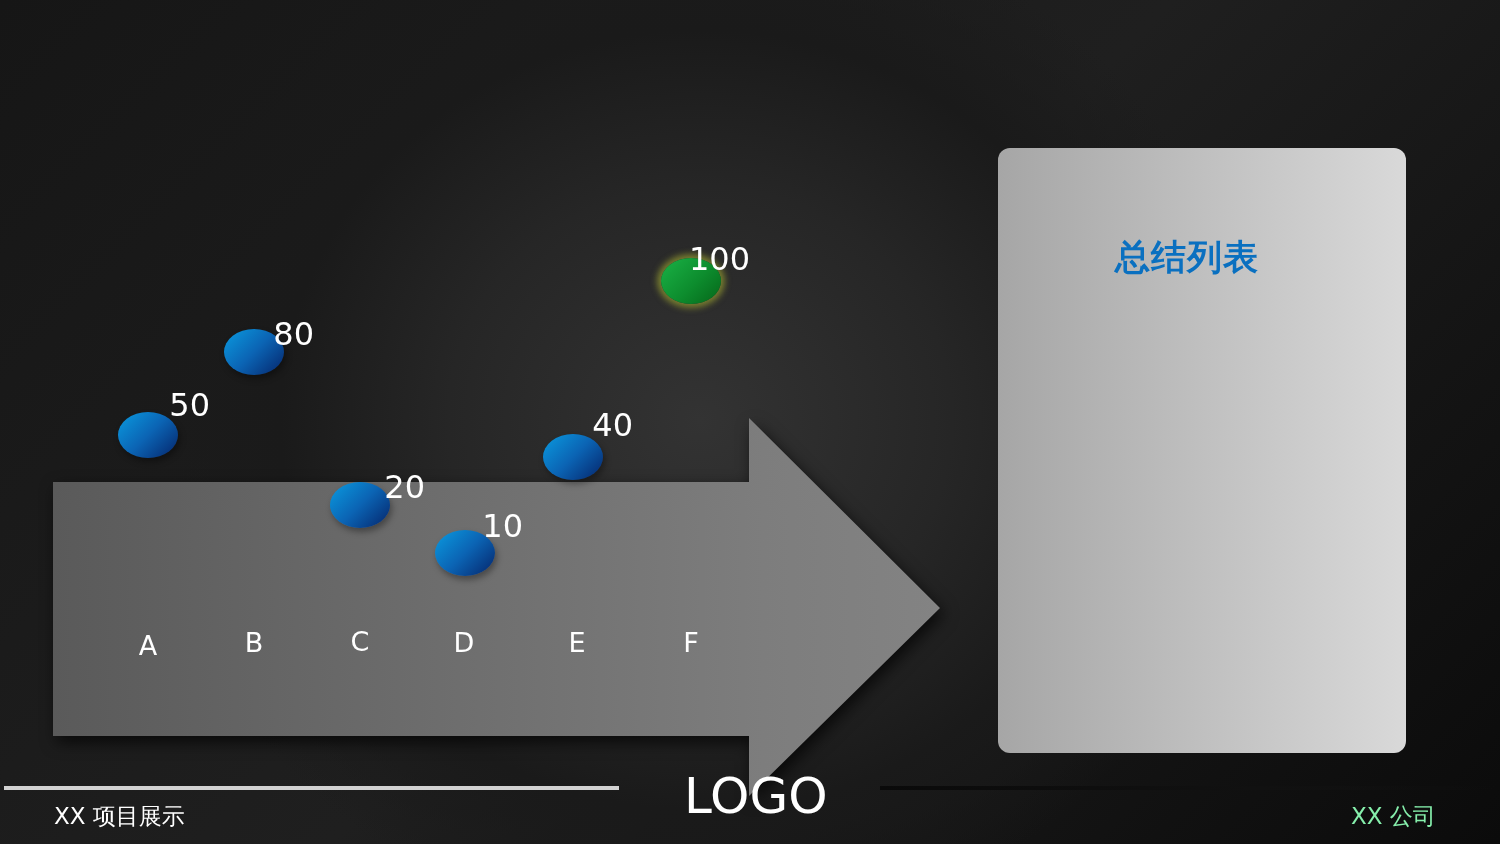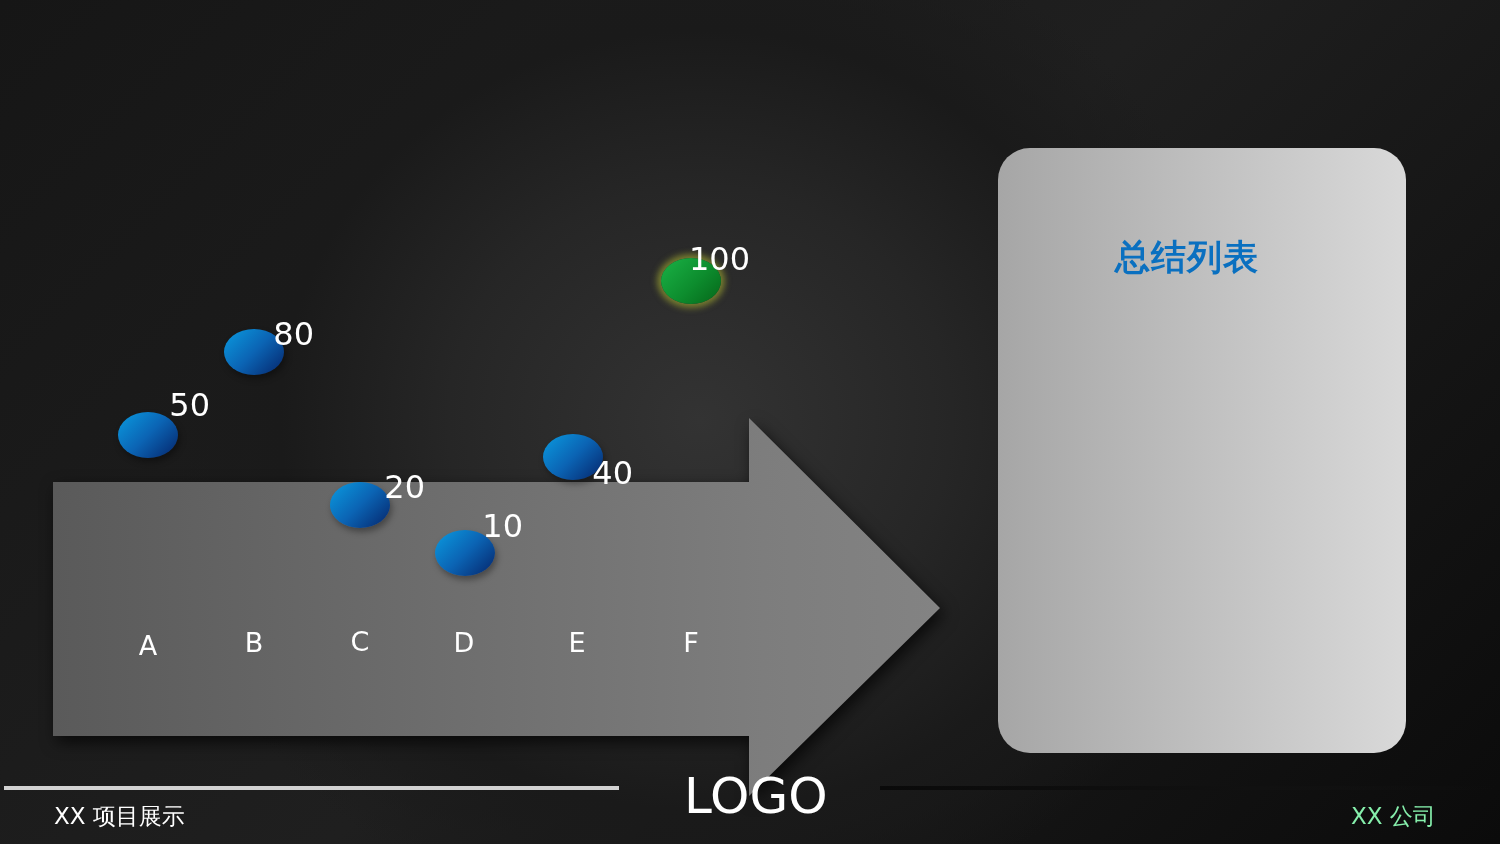--- a/index.html
+++ b/index.html
@@ -39,21 +39,21 @@
       font-family: "DejaVu Sans", sans-serif;
     }
     .cat {
       position: absolute; width: 40px; text-align: center;
       font-size: 27px; color: #ffffff; line-height: 1;
       font-family: "DejaVu Sans", sans-serif;
     }
 
     .summary-card {
       position: absolute; left: 998px; top: 148px; width: 408px; height: 605px;
-      border-radius: 32px;
+      border-radius: 12px;
       background: linear-gradient(90deg, #a6a6a6 0%, #bdbdbd 45%, #d9d9d9 100%);
     }
     .summary-title {
       position: absolute; left: 0; right: 0; top: 86px; text-align: center;
       font-size: 35px; font-weight: bold; color: #0a70c0; letter-spacing: 1px;
       padding-right: 30px;
     }
 
     .footer-line-left {
       position: absolute; left: 4px; top: 786px; width: 615px; height: 4px;
@@ -97,21 +97,21 @@
   <div class="ball" style="left:224px; top:329px;"></div>
   <div class="val" style="left:194px; top:318px;">80</div>
 
   <div class="ball" style="left:330px; top:482px;"></div>
   <div class="val" style="left:305px; top:471px;">20</div>
 
   <div class="ball" style="left:435px; top:530px;"></div>
   <div class="val" style="left:403px; top:510px;">10</div>
 
   <div class="ball" style="left:543px; top:434px;"></div>
-  <div class="val" style="left:513px; top:409px;margin-top:48px;">40</div>
+  <div class="val" style="left:513px; top:409px;">40</div>
 
   <div class="ball green" style="left:661px; top:258px;"></div>
   <div class="val" style="left:630px; top:243px;">100</div>
 
   <div class="cat" style="left:128px; top:632px;">A</div>
   <div class="cat" style="left:234px; top:629px;">B</div>
   <div class="cat" style="left:340px; top:628px;">C</div>
   <div class="cat" style="left:444px; top:629px;">D</div>
   <div class="cat" style="left:557px; top:629px;">E</div>
   <div class="cat" style="left:671px; top:629px;">F</div>

